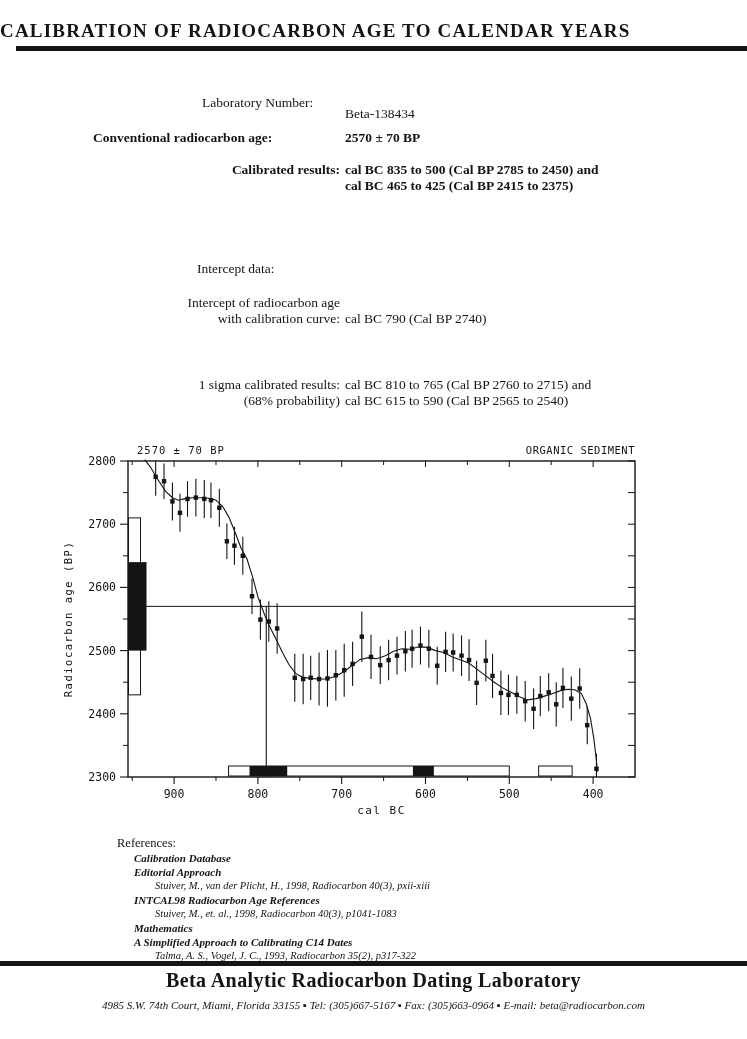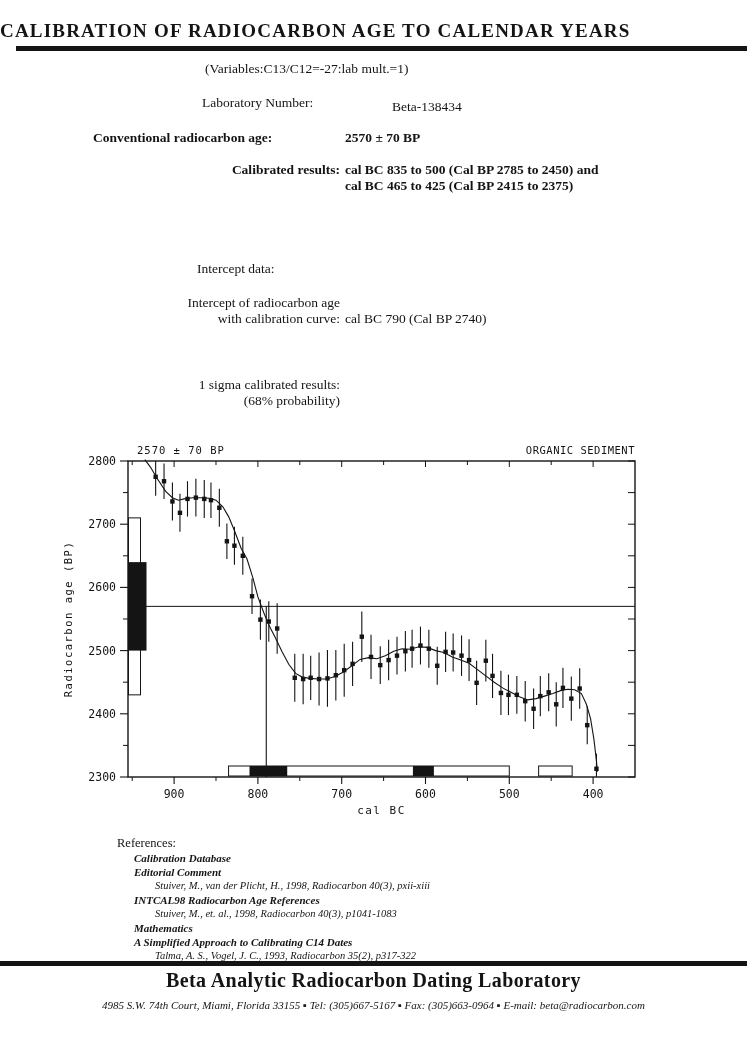--- a/index.html
+++ b/index.html
@@ -24,24 +24,23 @@
   .footer-name{left:0;top:969px;width:747px;text-align:center;font-size:20px;font-weight:bold;letter-spacing:0.4px;}
   .footer-address{left:0;top:999px;width:747px;text-align:center;font-size:11px;font-style:italic;}
 </style>
 </head>
 <body>
 
 <div class="page">
 
   <div class="abs doc-title">CALIBRATION OF RADIOCARBON AGE TO CALENDAR YEARS</div>
   <div class="rule title-rule"></div>
-  <div class="abs body-text" style="left:205px;top:61px;">(Variables:C13/C12=-27:lab mult.=1)</div>
 
   <div class="abs body-text" style="left:186px;top:95px;margin-left:16px;">Laboratory Number:</div>
-  <div class="abs body-text" style="left:345px;top:99px;margin-left:47px;">Beta-138434</div>
+  <div class="abs body-text" style="left:345px;top:106px;">Beta-138434</div>
 
   <div class="abs body-text bold" style="left:93px;top:130px;">Conventional radiocarbon age:</div>
   <div class="abs body-text bold" style="left:345px;top:130px;">2570 ± 70 BP</div>
 
   <div class="rblock bold" style="top:162px;">
     <div>Calibrated results:</div>
   </div>
   <div class="vblock bold" style="top:162px;">
     <div>cal BC 835 to 500 (Cal BP 2785 to 2450) and</div>
     <div>cal BC 465 to 425 (Cal BP 2415 to 2375)</div>
@@ -50,20 +49,24 @@
   <div class="abs body-text" style="left:197px;top:261px;">Intercept data:</div>
   <div class="rblock" style="top:295px;">
     <div>Intercept of radiocarbon age</div>
     <div>with calibration curve:</div>
   </div>
   <div class="abs body-text" style="left:345px;top:311px;">cal BC 790  (Cal BP 2740)</div>
 
   <div class="rblock" style="top:377px;">
     <div>1 sigma calibrated results:</div>
     <div>(68% probability)</div>
+  </div>
+  <div class="vblock" style="top:377px;">
+    <div>cal BC 810 to 765 (Cal BP 2760 to 2715) and</div>
+    <div>cal BC 615 to 590 (Cal BP 2565 to 2540)</div>
   </div>
 
   <div class="chart-wrap">
     <svg id="calibration-chart" width="605" height="380" viewBox="0 0 605 380">
         <path d="M89.8 21.7 L95.6 29.3 L102.3 40.7 L110.7 53.3 L117.4 59.7 L123.3 62.2 L129.1 60.9 L137.5 59.7 L145.9 59.7 L154.3 60.3 L161.0 62.2 L167.7 68.5 L173.6 78.6 L179.4 92.5 L186.1 110.2 L192.0 121.0 L197.9 139.9 L202.9 158.9 L208.8 174.7 L214.6 188.6 L220.5 200.0 L227.2 213.9 L233.9 226.5 L240.6 235.4 L247.3 239.1 L254.8 240.4 L263.2 241.0 L271.6 241.0 L280.0 238.5 L288.4 234.1 L296.8 227.8 L305.1 221.4 L313.5 219.6 L321.9 220.8 L330.3 217.7 L338.7 213.2 L347.0 210.7 L355.4 211.3 L363.8 208.8 L372.2 209.4 L380.6 212.6 L388.9 214.5 L397.3 218.9 L405.7 222.1 L414.1 225.2 L422.5 231.6 L430.8 237.9 L439.2 244.2 L447.6 249.9 L456.0 254.3 L464.4 258.7 L472.7 261.9 L481.1 260.6 L489.5 258.1 L497.9 255.6 L506.3 252.4 L513.0 251.2 L519.7 251.8 L526.4 255.6 L531.4 266.3 L535.6 280.9 L538.9 301.1 L541.5 323.2 L542.3 333.9" fill="none" stroke="#141414" stroke-width="1.1"></path>
         <line x1="100.65454545454546" x2="100.65454545454546" y1="23" y2="57.76" stroke="#141414" stroke-width="1.1"></line>
         <rect x="98.45454545454545" y="36.599999999999994" width="4.4" height="4.4" fill="#141414"></rect>
         <line x1="109.03471074380165" x2="109.03471074380165" y1="25.528" y2="60.92" stroke="#141414" stroke-width="1.1"></line>
         <rect x="106.83471074380165" y="41.024" width="4.4" height="4.4" fill="#141414"></rect>
         <line x1="117.41487603305785" x2="117.41487603305785" y1="44.488" y2="82.408" stroke="#141414" stroke-width="1.1"></line>
@@ -239,21 +242,21 @@
         <line x1="573" x2="580" y1="307.40000000000003" y2="307.40000000000003" stroke="#141414" stroke-width="1"></line>
         <text x="82" y="16" font-size="10.5" letter-spacing="1" font-family="DejaVu Sans Mono, monospace" fill="#141414">2570 ± 70 BP</text>
         <text x="580" y="16" text-anchor="end" font-size="10.5" letter-spacing="0.5" font-family="DejaVu Sans Mono, monospace" fill="#141414">ORGANIC SEDIMENT</text>
         <text x="326.5" y="376" text-anchor="middle" font-size="11" letter-spacing="1.5" font-family="DejaVu Sans Mono, monospace" fill="#141414">cal BC</text>
         <text x="17" y="181" text-anchor="middle" font-size="10.5" letter-spacing="1.5" font-family="DejaVu Sans Mono, monospace" fill="#141414" transform="rotate(-90 17 181)">Radiocarbon age (BP)</text>
       </svg>
   </div>
 
   <div class="abs refs-heading">References:</div>
   <div class="ref-title" style="top:852px;">Calibration Database</div>
-  <div class="ref-title" style="top:866px;">Editorial Comment</div>
+  <div class="ref-title" style="top:866px;">Editorial Approach</div>
   <div class="ref-cite" style="top:880px;">Stuiver, M., van der Plicht, H., 1998, Radiocarbon 40(3), pxii-xiii</div>
   <div class="ref-title" style="top:894px;">INTCAL98 Radiocarbon Age References</div>
   <div class="ref-cite" style="top:908px;">Stuiver, M., et. al., 1998, Radiocarbon 40(3), p1041-1083</div>
   <div class="ref-title" style="top:922px;">Mathematics</div>
   <div class="ref-title" style="top:936px;">A Simplified Approach to Calibrating C14 Dates</div>
   <div class="ref-cite" style="top:950px;">Talma, A. S., Vogel, J. C., 1993, Radiocarbon 35(2), p317-322</div>
 
   <div class="rule footer-rule"></div>
   <div class="abs footer-name">Beta Analytic Radiocarbon Dating Laboratory</div>
   <div class="abs footer-address">4985 S.W. 74th Court, Miami, Florida 33155 ▪ Tel: (305)667-5167 ▪ Fax: (305)663-0964 ▪ E-mail: beta@radiocarbon.com</div>

